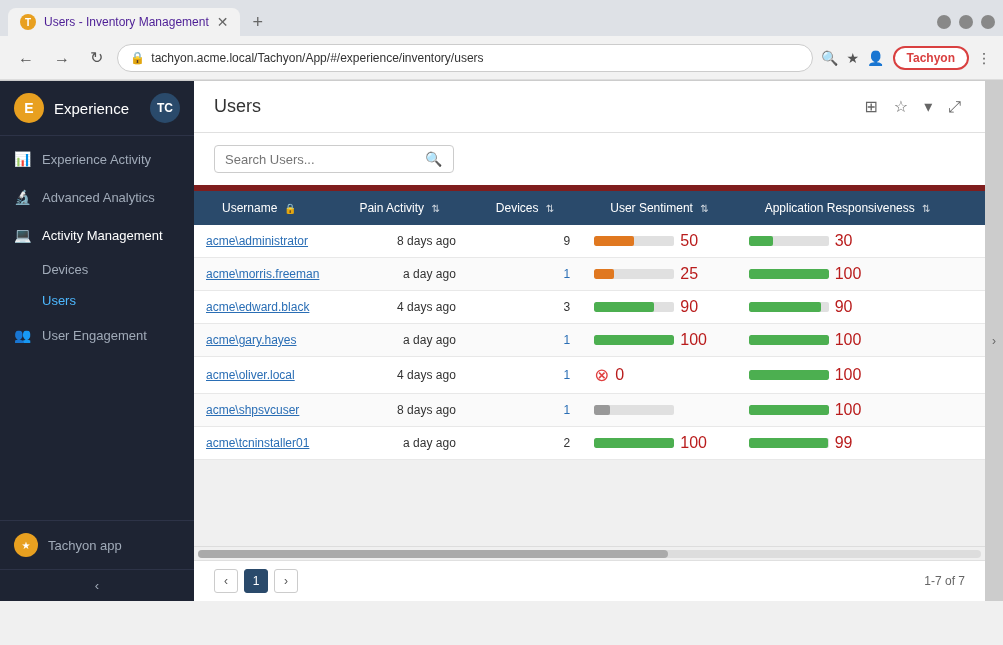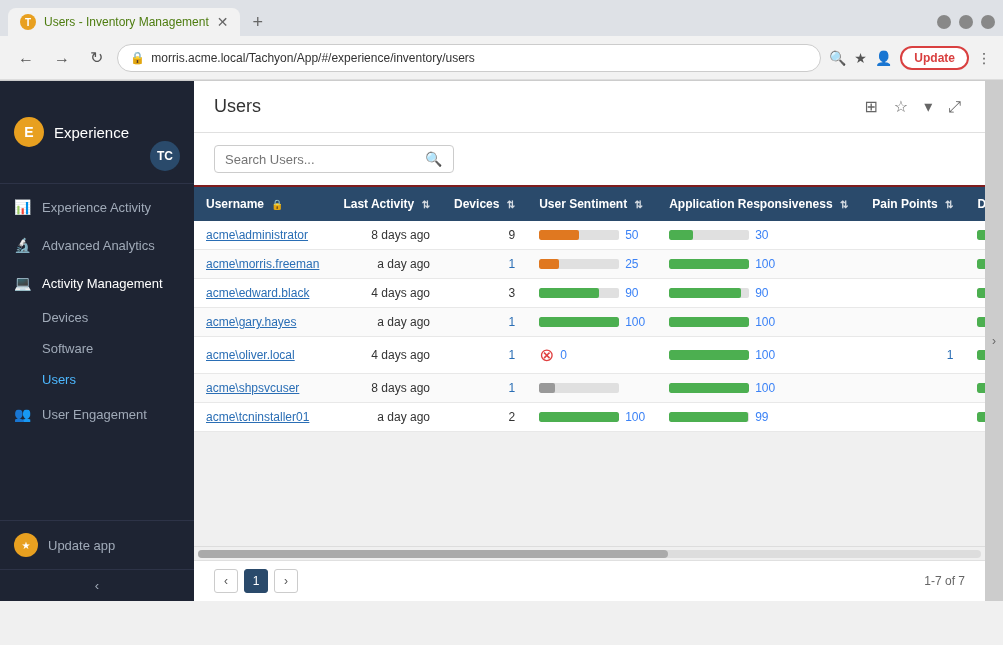--- a/index.html
+++ b/index.html
@@ -3,21 +3,21 @@
   <meta charset="utf-8">
   <style>
     * { box-sizing: border-box; margin: 0; padding: 0; }
     body { font-family: -apple-system, BlinkMacSystemFont, 'Segoe UI', sans-serif; font-size: 13px; background: #f0f0f0; width: 1003px; height: 645px; overflow: hidden; }
 
     
     .browser-chrome { background: #f2f2f2; border-bottom: 1px solid #ccc; }
     .tab-bar { display: flex; align-items: center; padding: 8px 8px 0; background: #dee1e6; height: 36px; }
     .tab { display: flex; align-items: center; background: #f2f2f2; border-radius: 8px 8px 0 0; padding: 0 12px; height: 28px; font-size: 12px; gap: 8px; min-width: 160px; }
     .tab-favicon { width: 16px; height: 16px; background: #e8a020; border-radius: 50%; display: flex; align-items: center; justify-content: center; }
-    .tab-title { font-size: 12px; color: #4d7c0f; flex: 1; }
+    .tab-title { font-size: 12px; color: #4c1d95; flex: 1; }
     .tab-close { color: #666; cursor: pointer; font-size: 14px; }
     .new-tab-btn { background: none; border: none; font-size: 18px; color: #666; cursor: pointer; margin-left: 8px; padding: 0 4px; }
     .window-controls { margin-left: auto; display: flex; gap: 8px; }
     .win-btn { width: 14px; height: 14px; border-radius: 50%; border: none; cursor: pointer; }
     .win-minimize { background: #888; }
     .win-maximize { background: #888; }
     .win-close { background: #888; }
 
     .address-bar { display: flex; align-items: center; padding: 6px 12px; gap: 8px; background: #f2f2f2; border-bottom: 1px solid #ddd; height: 44px; }
     .nav-btn { background: none; border: none; color: #555; font-size: 16px; cursor: pointer; padding: 2px 6px; }
@@ -49,48 +49,48 @@
     .sidebar-footer { padding: 12px 14px; border-top: 1px solid #2d3347; display: flex; align-items: center; gap: 10px; }
     .switch-app-icon { width: 24px; height: 24px; background: #e8a020; border-radius: 50%; display: flex; align-items: center; justify-content: center; }
     .switch-app-label { color: #a0aab8; font-size: 13px; cursor: pointer; }
 
     .sidebar-collapse { display: flex; align-items: center; justify-content: center; padding: 8px; border-top: 1px solid #2d3347; cursor: pointer; color: #a0aab8; }
     .main-header { display: flex; align-items: center; padding: 12px 20px; background: white; border-bottom: 1px solid #e0e0e0; }
     .page-title { font-size: 18px; font-weight: 500; color: #333; flex: 1; }
     .header-actions { display: flex; gap: 8px; align-items: center; }
     .header-icon-btn { background: none; border: none; color: #666; font-size: 16px; cursor: pointer; padding: 4px; }
 
-    .search-bar { padding: 12px 20px; background: white; border-bottom: 2px solid #7f1d1d; }
+    .search-bar { padding: 12px 20px; background: white; border-bottom: 6px solid #7f1d1d; }
     .search-input-wrap { display: flex; align-items: center; border: 1px solid #ccc; border-radius: 4px; padding: 5px 10px; width: 240px; background: white; }
     .search-input { border: none; outline: none; font-size: 13px; color: #333; flex: 1; }
     .search-icon { color: #666; font-size: 14px; }
 
     
     .table-wrap { flex: 1; overflow: auto; padding: 0 0; }
     table { width: 100%; border-collapse: collapse; }
     thead tr { background: #2a4a6b; color: white; }
-    thead th { padding: 10px 12px; text-align: left; font-size: 12px; font-weight: 700; white-space: nowrap; }
+    thead th { padding: 10px 28px; text-align: left; font-size: 12px; font-weight: 400; white-space: nowrap; }
     thead th .sort-icon { margin-left: 4px; font-size: 10px; opacity: 0.8; }
     tbody tr { border-bottom: 1px solid #e8e8e8; background: white; }
     tbody tr:nth-child(even) { background: #fafafa; }
     tbody td { padding: 7px 12px; font-size: 12px; color: #333; white-space: nowrap; }
     .user-link { color: #2a6eb5; text-decoration: underline; cursor: pointer; }
     .number-blue { color: #2a6eb5; }
 
     
     .bar-cell { display: flex; align-items: center; gap: 6px; }
     .bar-wrap { width: 80px; height: 10px; background: #e0e0e0; border-radius: 2px; overflow: hidden; }
     .bar-fill { height: 100%; border-radius: 2px; }
     .bar-orange { background: #e07820; }
     .bar-green { background: #4caf50; }
     .bar-gray { background: #999; }
 
     
     .sentiment-warning { color: #e04040; font-size: 18px; }
-    .sentiment-val { font-size: 12px; color: #3b82f6; }
+    .sentiment-val { font-size: 16px; color: #b91c1c; }
 
     
     .table-footer { display: flex; align-items: center; padding: 8px 20px; background: white; border-top: 1px solid #e0e0e0; }
     .pagination { display: flex; align-items: center; gap: 6px; }
     .page-btn { width: 24px; height: 24px; border: 1px solid #ccc; background: white; border-radius: 3px; display: flex; align-items: center; justify-content: center; cursor: pointer; font-size: 12px; color: #555; }
     .page-btn.active { background: #2a4a6b; color: white; border-color: #2a4a6b; }
     .page-info { margin-left: auto; font-size: 12px; color: #666; }
 
     .right-collapse { width: 18px; background: #ccc; display: flex; align-items: center; justify-content: center; cursor: pointer; color: #666; font-size: 12px; }
 
@@ -122,70 +122,69 @@
       <button class="win-btn win-maximize"></button>
       <button class="win-btn win-close"></button>
     </div>
   </div>
   <div class="address-bar">
     <button class="nav-btn">←</button>
     <button class="nav-btn">→</button>
     <button class="nav-btn">↻</button>
     <div class="address-input">
       <span class="lock-icon">🔒</span>
-      <span class="address-text">morris.acme.local/Tachyon/App/#/experience/inventory/users</span>
+      <span class="address-text">tachyon.acme.local/Tachyon/App/#/experience/inventory/users</span>
     </div>
     <div class="address-actions">
       <span class="addr-icon">🔍</span>
       <span class="addr-icon">★</span>
       <span class="addr-icon">👤</span>
-      <button class="update-btn">Update</button>
+      <button class="update-btn">Tachyon</button>
       <span class="addr-icon">⋮</span>
     </div>
   </div>
 </div>
 
 <div class="app">
 
   <div class="sidebar">
     <div class="sidebar-header">
       <div class="sidebar-logo">
         <span>E</span>
       </div>
       <span class="sidebar-app-title">Experience</span>
-      <div class="user-avatar" style="margin-left:auto;margin-top:48px;">TC</div>
+      <div class="user-avatar" style="margin-left:auto;">TC</div>
     </div>
 
     <nav class="sidebar-nav">
       <div class="nav-item">
         <span class="nav-icon">📊</span>
         <span>Experience Activity</span>
       </div>
       <div class="nav-item">
         <span class="nav-icon">🔬</span>
         <span>Advanced Analytics</span>
       </div>
       <div class="nav-item active">
         <span class="nav-icon">💻</span>
         <span>Activity Management</span>
       </div>
       <div class="nav-sub-item">Devices</div>
-      <div class="nav-sub-item">Software</div>
       <div class="nav-sub-item active">Users</div>
       <div class="nav-item">
         <span class="nav-icon">👥</span>
         <span>User Engagement</span>
       </div>
     </nav>
 
     <div class="sidebar-footer">
       <div class="switch-app-icon">
         <span style="color:white;font-size:10px;">★</span>
       </div>
-      <span class="switch-app-label">Update app</span>
+      <span class="switch-app-label">Tachyon app</span>
     </div>
     <div class="sidebar-collapse">
       <span>‹</span>
     </div>
   </div>
 
   <div class="content-area">
     <div class="main-header">
       <span class="page-title">Users</span>
       <div class="header-actions">
@@ -205,21 +204,21 @@
 
     <div class="table-wrap">
       <table>
         <thead>
           <tr>
             <th>
               <span>Username</span>
               <span style="margin-left:4px;font-size:10px;">🔒</span>
             </th>
             <th>
-              <span>Last Activity</span>
+              <span>Pain Activity</span>
               <span class="sort-icon">⇅</span>
             </th>
             <th style="text-align:right;">
               <span>Devices</span>
               <span class="sort-icon">⇅</span>
             </th>
             <th>
               <span>User Sentiment</span>
               <span class="sort-icon">⇅</span>
             </th>

